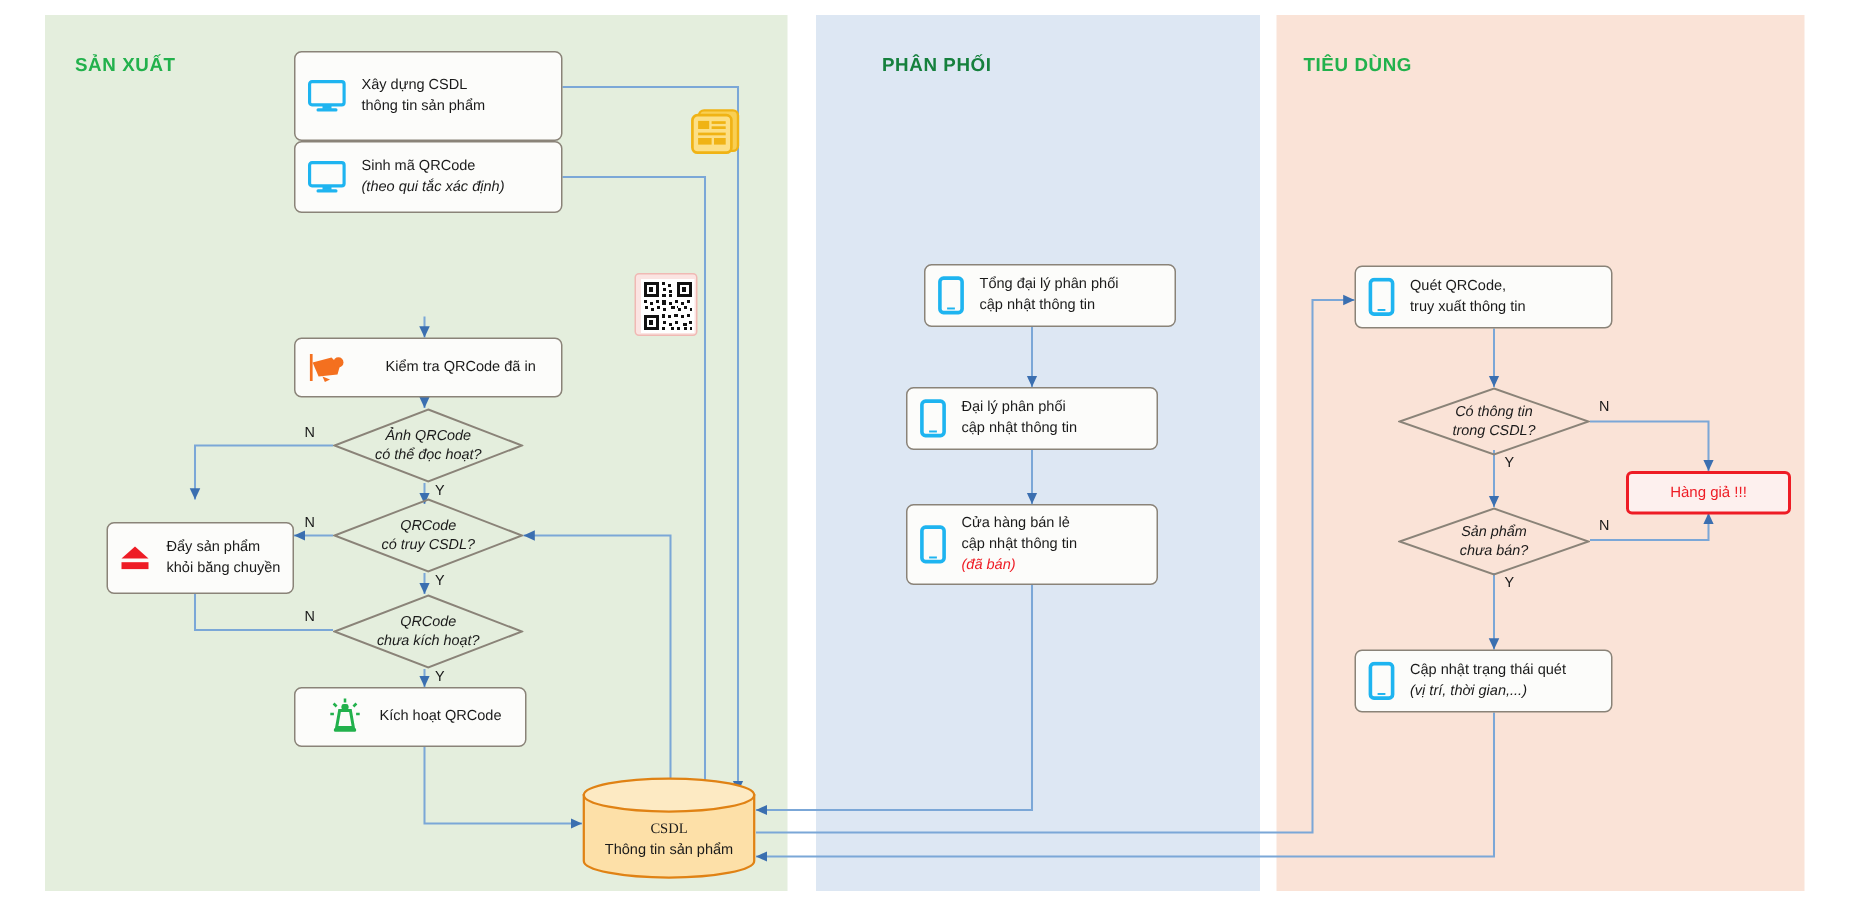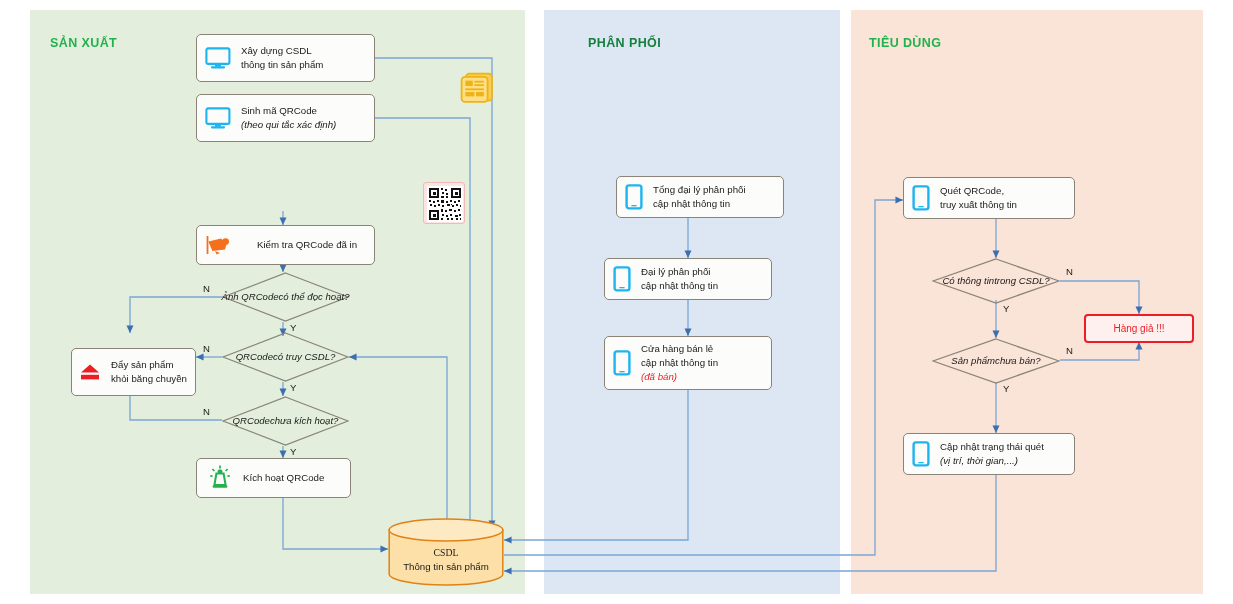--- a/index.html
+++ b/index.html
@@ -19,21 +19,21 @@
     background:#fcfcfa;display:flex;align-items:center;}
   .box .ico{flex:0 0 auto;display:flex;align-items:center;justify-content:center;}
   .box .txt{font-size:9.7px;color:#1a1a1a;line-height:1.45;white-space:nowrap;}
   .box .txt .it{font-style:italic;}
   .box .txt .red{color:#ee1c25;font-style:italic;}
 
   
   .dia{position:absolute;}
   .dia svg{position:absolute;left:0;top:0;}
   .dia .dtxt{position:absolute;left:0;top:0;width:100%;height:100%;
-    display:flex;flex-direction:row;align-items:center;justify-content:center;
+    display:flex;flex-direction:column;align-items:center;justify-content:center;
     font-size:9.6px;font-style:italic;color:#1a1a1a;line-height:1.4;white-space:nowrap;}
 
   .yn{position:absolute;font-size:9.6px;color:#1a1a1a;}
 
   
   .alert{position:absolute;box-sizing:border-box;border:2.1px solid #ee1c25;border-radius:4px;
     background:#fdf0ee;display:flex;align-items:center;justify-content:center;
     font-size:10px;color:#ee1c25;}
 
   
@@ -104,21 +104,21 @@
       <path d="M1060,281 L1139,281 L1139,314" marker-end="url(#ar)"></path>
 
       <path d="M1060,360 L1139,360 L1139,342" marker-end="url(#ar)"></path>
 
       <path d="M996,475 L996,571 L504,571" marker-end="url(#ar)"></path>
 
       <path d="M504,555 L875,555 L875,200 L903,200" marker-end="url(#ar)"></path>
     </g>
   </svg>
 
-  <div class="box" style="left:196px;top:34px;width:179px;height:48px;padding-left:8px;gap:10px;">
+  <div class="box" style="left:196px;top:34px;width:179px;height:60px;padding-left:8px;gap:10px;">
     <span class="ico">
       <svg width="26" height="22" viewBox="0 0 26 22">
           <rect x="1.4" y="1.4" width="23" height="15.5" rx="1.6" fill="none" stroke="#1eb4f0" stroke-width="2.1"></rect>
           <rect x="10" y="17" width="6" height="2.6" fill="#1eb4f0"></rect>
         <rect x="6" y="19.2" width="14" height="2.2" rx="1" fill="#1eb4f0"></rect>
         </svg>
     </span>
     <span class="txt">
       <span>Xây dựng CSDL</span><br><span>thông tin sản phẩm</span>
     </span>
@@ -145,21 +145,21 @@
         <path d="M3.4 8.6 L16 5.4 L21.6 11 L20 16.6 L7.4 18 Z" fill="#f4701f"></path>
         <circle cx="20.6" cy="8.6" r="3.4" fill="#f4701f"></circle>
         <path d="M10 18 L11.6 21.6 L15 20 Z" fill="#f4701f"></path>
       </svg>
     </span>
     <span class="txt">
       <span>Kiểm tra QRCode đã in</span>
     </span>
   </div>
 
-  <div class="box" style="left:196px;top:458px;width:155px;height:40px;padding-left:10px;gap:10px;">
+  <div class="box" style="left:196px;top:458px;width:155px;height:40px;padding-left:20px;gap:10px;">
     <span class="ico">
       <svg width="26" height="26" viewBox="0 0 26 26">
         <path d="M7.4 20 L9.4 8.6 h7.2 L18.6 20 Z" fill="none" stroke="#22b14c" stroke-width="2"></path>
         <rect x="10.6" y="4.4" width="4.8" height="4" rx="1.6" fill="#22b14c"></rect>
         <rect x="5.6" y="20.4" width="14.8" height="2.4" rx="1" fill="#22b14c"></rect>
         <path d="M13 0.6 v2.8" stroke="#22b14c" stroke-width="1.7"></path>
         <path d="M5.4 4 l2 2" stroke="#22b14c" stroke-width="1.7"></path>
         <path d="M20.6 4 l-2 2" stroke="#22b14c" stroke-width="1.7"></path>
         <path d="M3.2 11 h2.4" stroke="#22b14c" stroke-width="1.7"></path>
         <path d="M22.8 11 h-2.4" stroke="#22b14c" stroke-width="1.7"></path>

